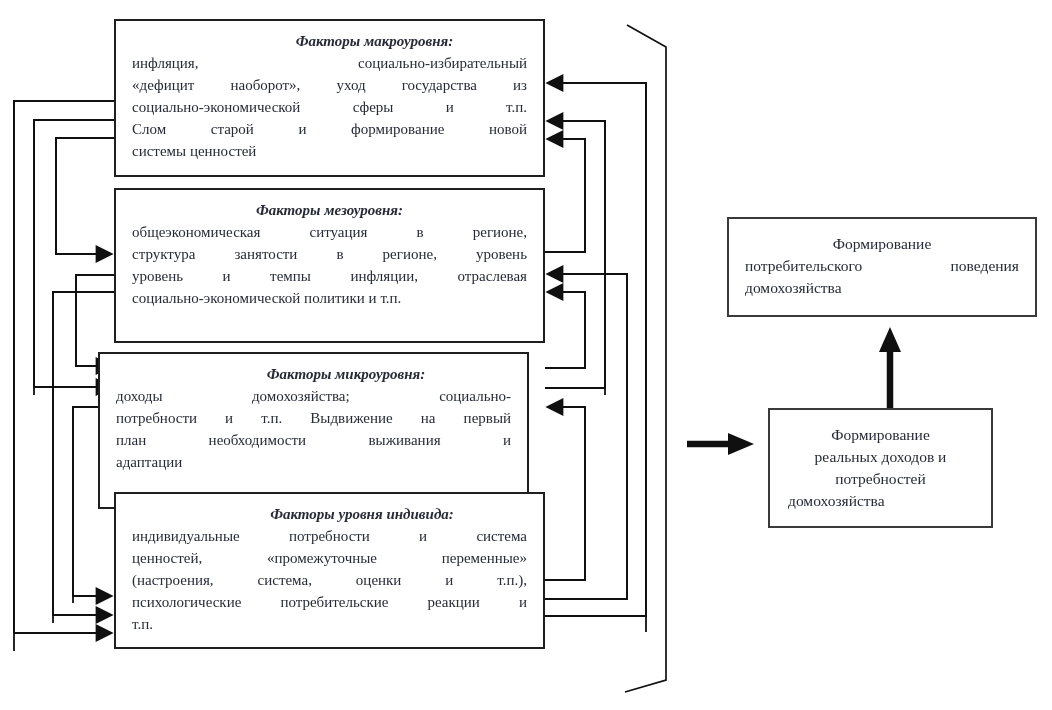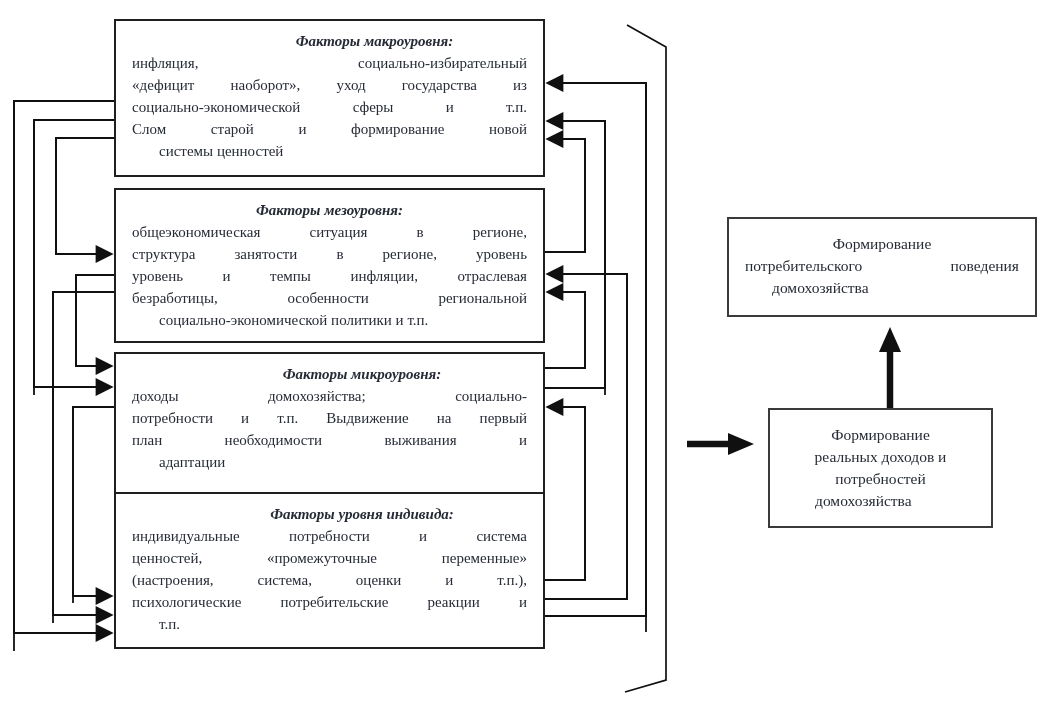--- a/index.html
+++ b/index.html
@@ -32,24 +32,24 @@
     font-style: italic;
     text-align: center;
     white-space: nowrap;
   }
   .indent-lg { text-indent: 90px; }
   .indent-md { text-indent: 65px; }
   .body .line {
     text-align: justify;
     text-align-last: justify;
   }
-  .body .line:last-child { text-align-last: left; margin-left: 27px; }
+  .body .line:last-child { text-align-last: left; }
   .box1 { left: 114px; top: 19px;  width: 431px; height: 158px; }
   .box2 { left: 114px; top: 188px; width: 431px; height: 155px; }
-  .box3 { left: 114px; top: 352px; width: 431px; height: 157px; }
+  .box3 { left: 98px; top: 352px; width: 431px; height: 157px; }
   .box4 { left: 114px; top: 492px; width: 431px; height: 157px; }
   .rbox {
     position: absolute;
     box-sizing: border-box;
     border: 2px solid #3a3a3a;
     background: #ffffff;
     font-size: 15.5px;
     line-height: 22px;
   }
   .rbox1 { left: 727px; top: 217px; width: 310px; height: 100px; padding: 14px 16px 0 16px; }
@@ -121,21 +121,20 @@
         <div class="line">системы ценностей</div>
       </div>
   </div>
 
   <div class="fbox box2">
     <div class="title">Факторы мезоуровня:</div>
     <div class="body">
         <div class="line">общеэкономическая ситуация в регионе,</div>
         <div class="line">структура занятости в регионе, уровень</div>
         <div class="line">уровень и темпы инфляции, отраслевая</div>
-        <div class="line">безработицы, особенности региональной</div>
         <div class="line">социально-экономической политики и т.п.</div>
       </div>
   </div>
 
   <div class="fbox box3">
     <div class="title indent-md">Факторы микроуровня:</div>
     <div class="body">
         <div class="line">доходы домохозяйства; социально-</div>
         <div class="line">потребности и т.п. Выдвижение на первый</div>
         <div class="line">план необходимости выживания и</div>

